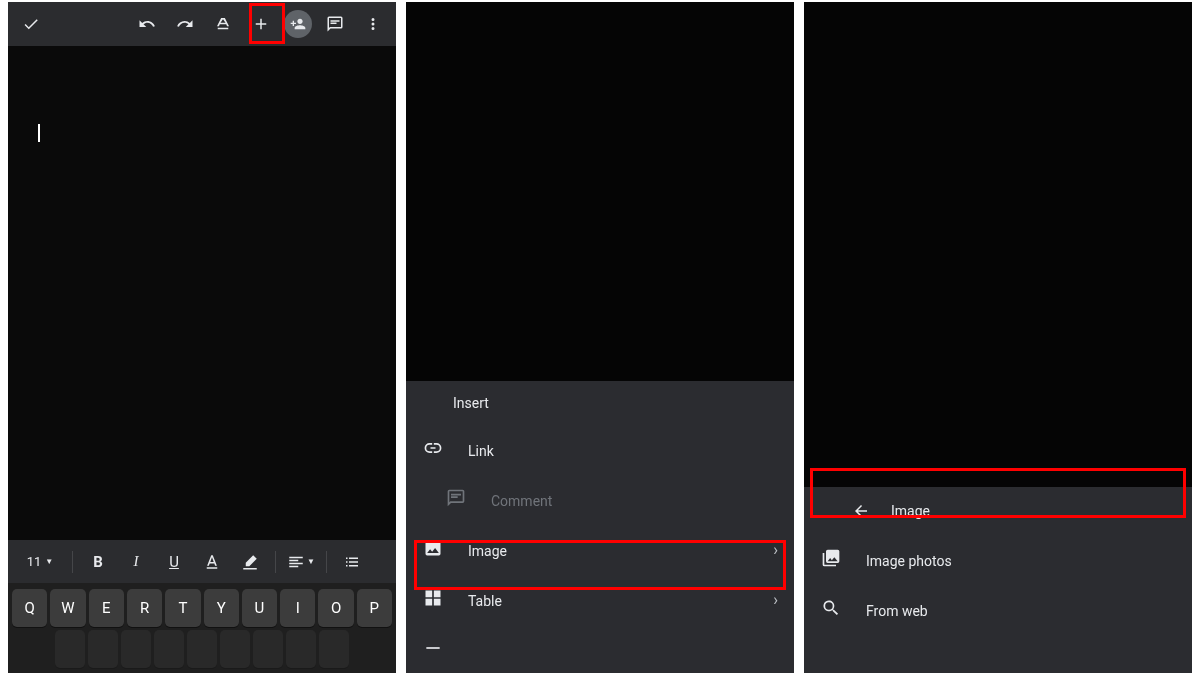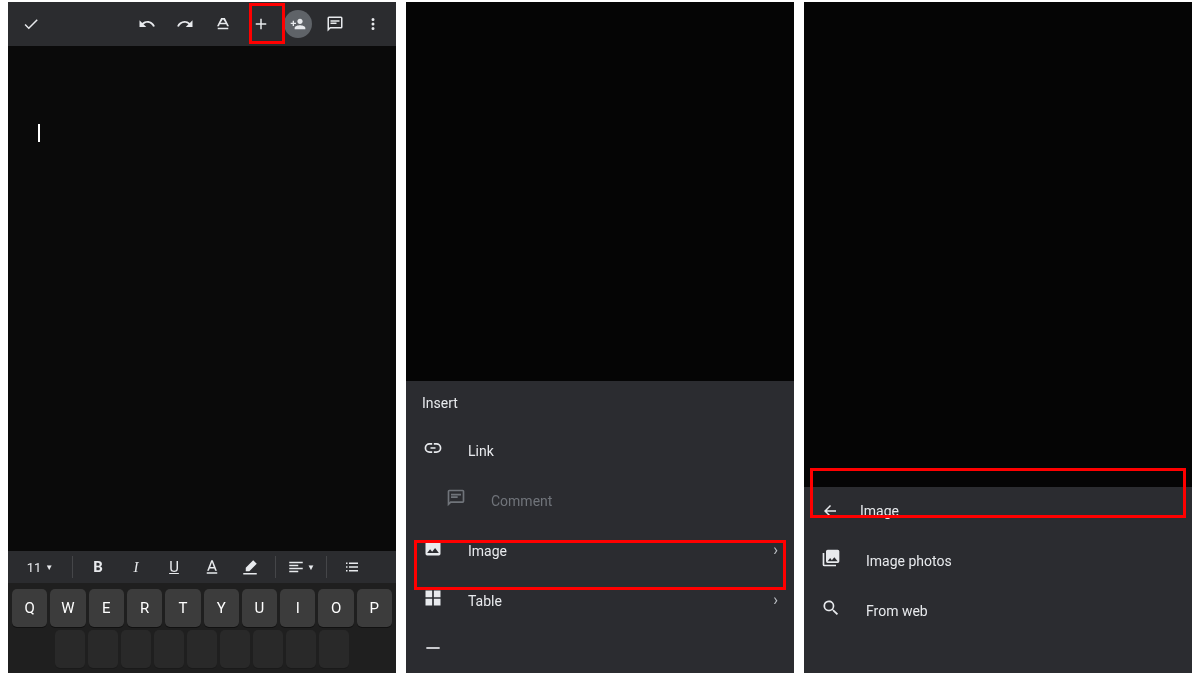--- a/index.html
+++ b/index.html
@@ -52,21 +52,21 @@
   .doc-body {
     flex: 1 1 auto;
     background: #0a0a0a;
     position: relative;
   }
   .cursor {
     position:absolute; left:30px; top:78px;
     width:2px; height:18px; background:#fff;
   }
   .format-bar {
-    height: 32px;
+    height: 43px;
     background: #2b2c2f;
     display: flex;
     align-items: center;
     gap: 4px;
     padding: 0 8px;
     color:#e8eaed;
   }
   .fsize {
     display:flex; align-items:center; gap:4px;
     font-size:13px; width:48px; justify-content:center;
@@ -106,21 +106,21 @@
   .black-fill{flex:1 1 auto; background:#050505;}
   .sheet{
     background:#2b2c30;
     color:#e8eaed;
     font-size:14px;
   }
   .sheet-title{
     padding:14px 16px 12px 16px;
     font-size:14px;
     color:#e8eaed;
-    display:flex; align-items:center; gap:20px;
+    display:flex; align-items:center; gap:20px;margin-left:31px;
   }
   .sheet-title .back{
     width:20px;height:20px;display:flex;align-items:center;justify-content:center;
   }
   .row{
     display:flex; align-items:flex-end;
     padding:14px 16px;
     gap:24px;
   }
   .row .ricon{width:22px;height:22px;display:flex;align-items:center;justify-content:center;}

